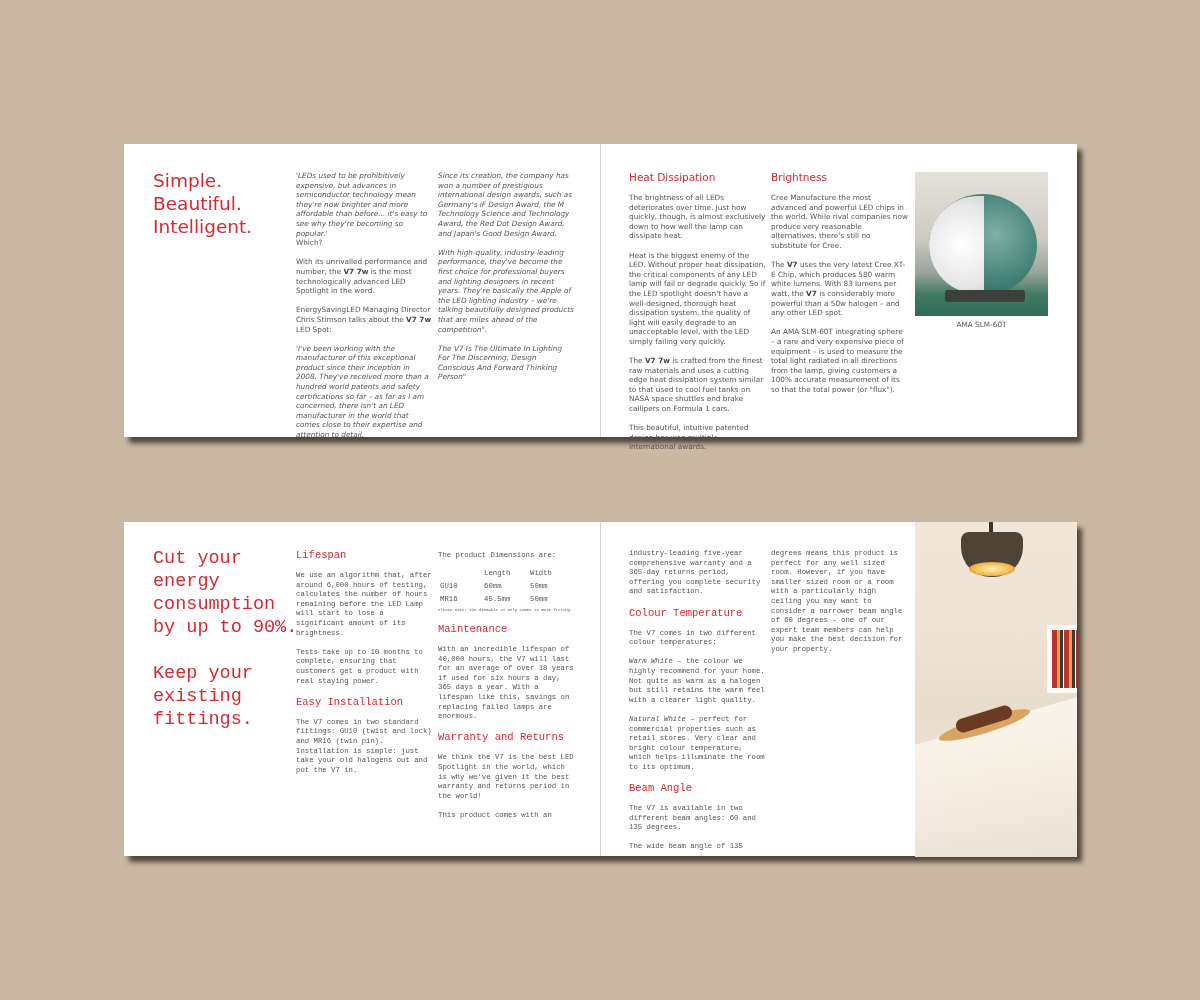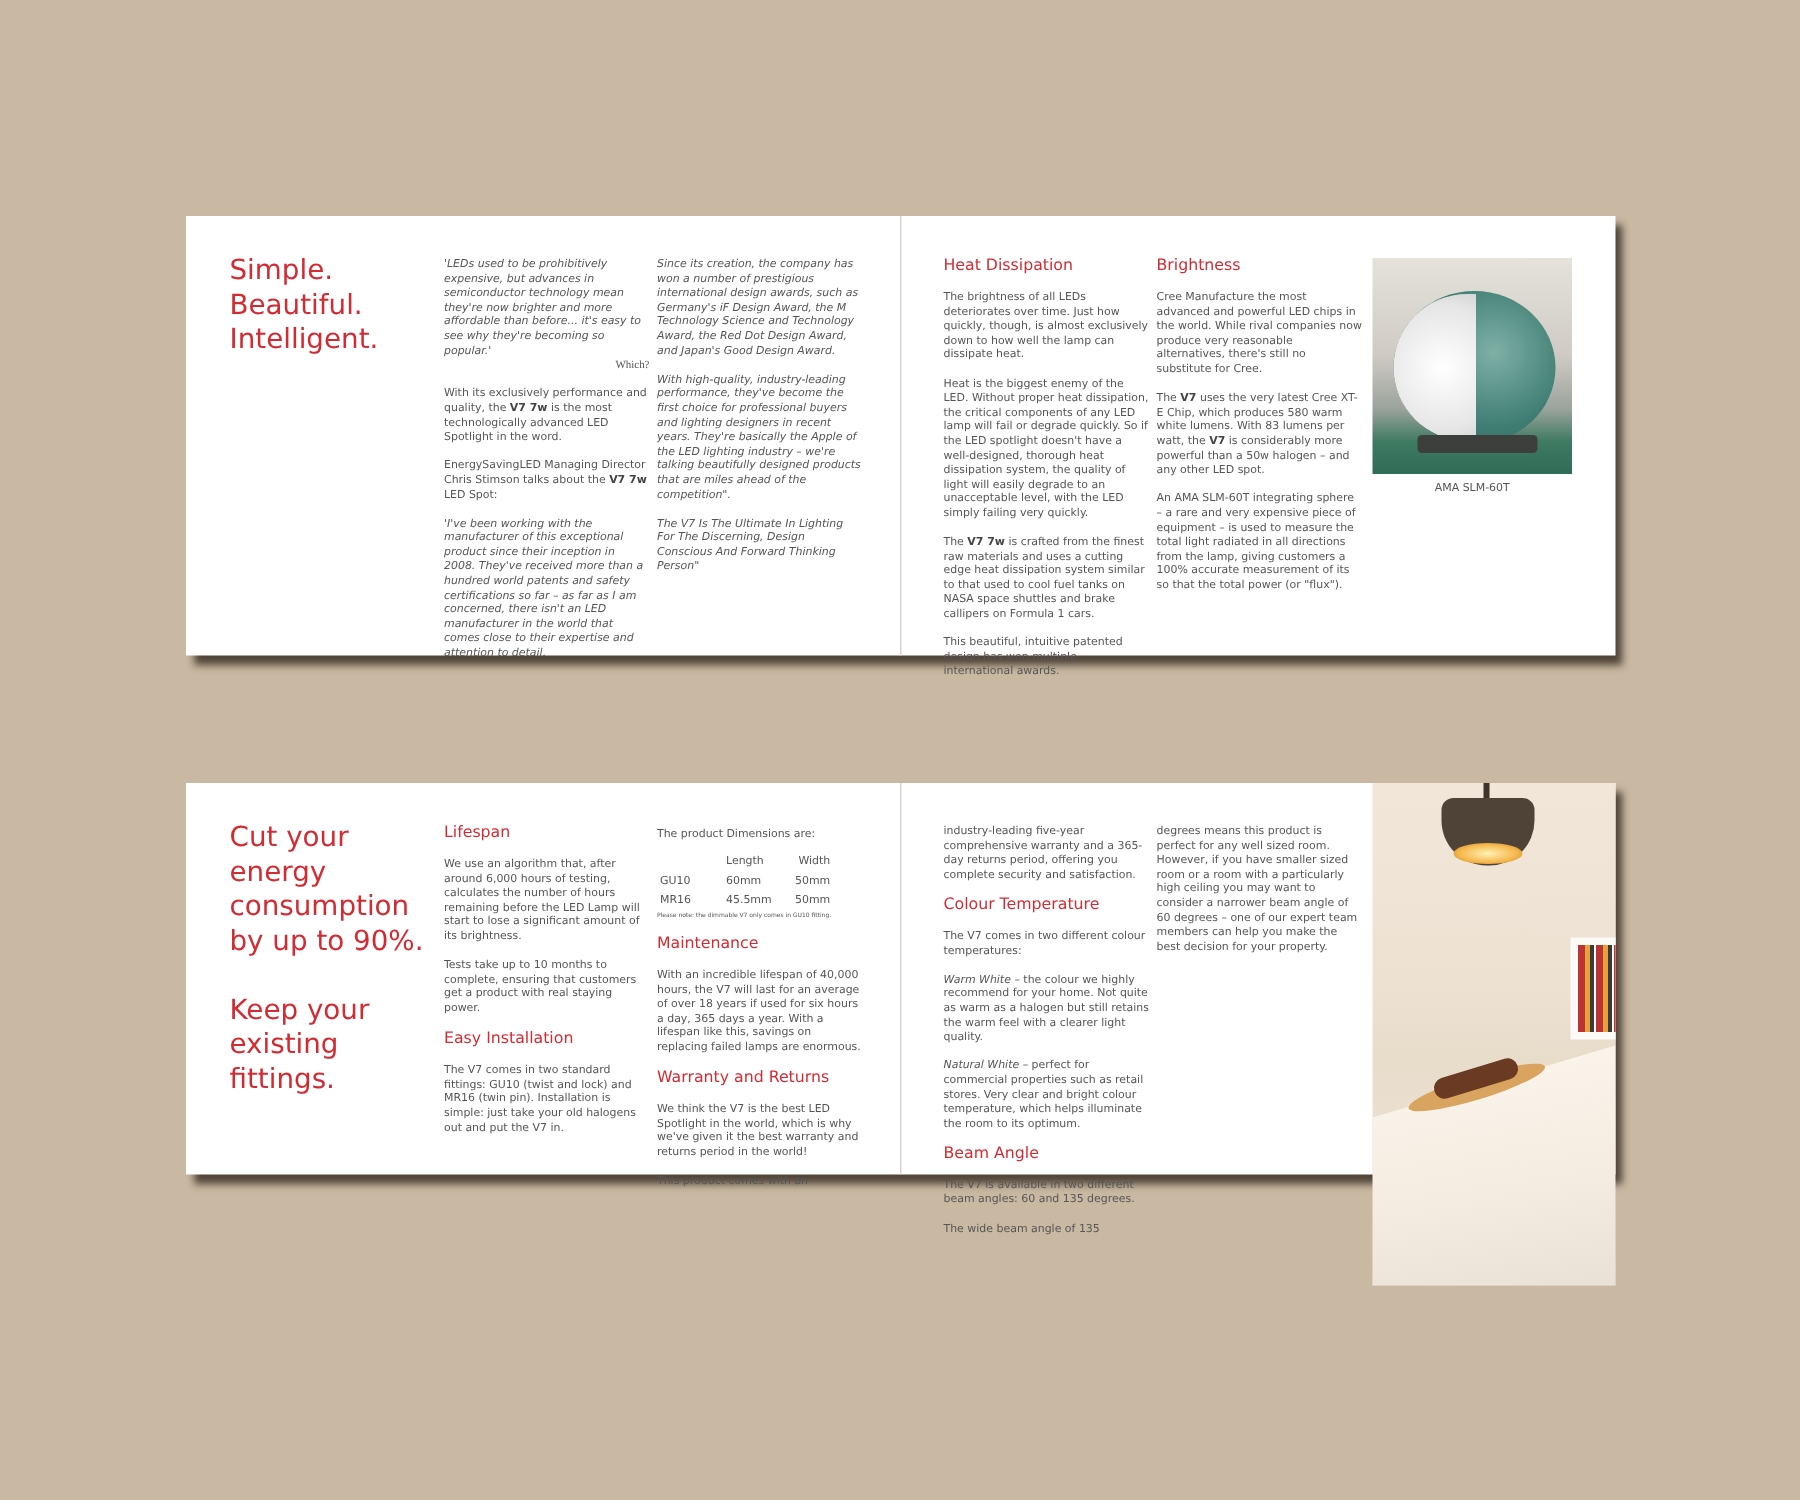--- a/index.html
+++ b/index.html
@@ -11,21 +11,21 @@
     font-family: "DejaVu Sans", sans-serif;
   }
   .spread {
     position: absolute;
     left: 124px;
     width: 953px;
     background: #ffffff;
     box-shadow: 5px 6px 5px rgba(40,30,20,0.75);
   }
   .spread.top { top: 144px; height: 293px; }
-  .spread.bottom { top: 522px; height: 261px; }
+  .spread.bottom { top: 522px; height: 334px; font-family: Liberation Mono, monospace; }
   .fold {
     position: absolute; top: 0; bottom: 0; left: 476px;
     width: 1px; background: #d9d2cc;
   }
   .headline {
     position: absolute; left: 29px; top: 25px;
     color: #d42a32;
     font-size: 18.5px; line-height: 23px;
     font-weight: normal;
     white-space: pre-line;
@@ -33,21 +33,21 @@
   }
   .col {
     position: absolute;
     width: 137px;
     font-size: 7.3px;
     line-height: 9.6px;
     color: #555;
   }
   .col p { margin: 0 0 9.6px 0; }
   .col em { font-style: italic; }
-  .col .sign { text-align: right; display: block; font-family: Liberation Serif, serif; }
+  .col .sign { text-align: left; display: block; }
   .col b { font-weight: bold; color: #444; }
   .col h3 {
     color: #d42a32; font-weight: normal;
     font-size: 10.5px; line-height: 13px;
     margin: 0 0 9px 0;
   }
   .photo-sphere {
     position: absolute; left: 791px; top: 28px;
     width: 133px; height: 144px;
     background: linear-gradient(180deg, #e5e2dc 0%, #cfcbc4 45%, #9aa39c 70%, #3f7a63 85%, #2f6b55 100%);
@@ -113,21 +113,21 @@
   <div class="fold"></div>
   <h1 class="headline">Simple.
 Beautiful.
 Intelligent.</h1>
 
   <div class="col" style="left:172px; top:27px;">
     <p style="margin-bottom:0;"><em>'LEDs used to be prohibitively expensive, but advances in semiconductor technology mean they're now brighter and more affordable than before... it's easy to see why they're becoming so popular.'</em></p>
     <p>
         <span class="sign">Which?</span>
       </p>
-    <p><span>With its exclusively performance and quality, the </span><b>V7 7w</b><span> is the most technologically advanced LED Spotlight in the word.</span></p>
+    <p><span>With its unrivalled performance and number, the </span><b>V7 7w</b><span> is the most technologically advanced LED Spotlight in the word.</span></p>
     <p><span>EnergySavingLED Managing Director Chris Stimson talks about the </span><b>V7 7w</b><span> LED Spot:</span></p>
     <p><em>'I've been working with the manufacturer of this exceptional product since their inception in 2008. They've received more than a hundred world patents and safety certifications so far – as far as I am concerned, there isn't an LED manufacturer in the world that comes close to their expertise and attention to detail.</em></p>
   </div>
 
   <div class="col" style="left:314px; top:27px;">
     <p><em>Since its creation, the company has won a number of prestigious international design awards, such as Germany's iF Design Award, the M Technology Science and Technology Award, the Red Dot Design Award, and Japan's Good Design Award.</em></p>
     <p><em>With high-quality, industry-leading performance, they've become the first choice for professional buyers and lighting designers in recent years. They're basically the Apple of the LED lighting industry – we're talking beautifully designed products that are miles ahead of the competition".</em></p>
     <p><em>The V7 Is The Ultimate In Lighting For The Discerning, Design Conscious And Forward Thinking Person"</em></p>
   </div>
 

